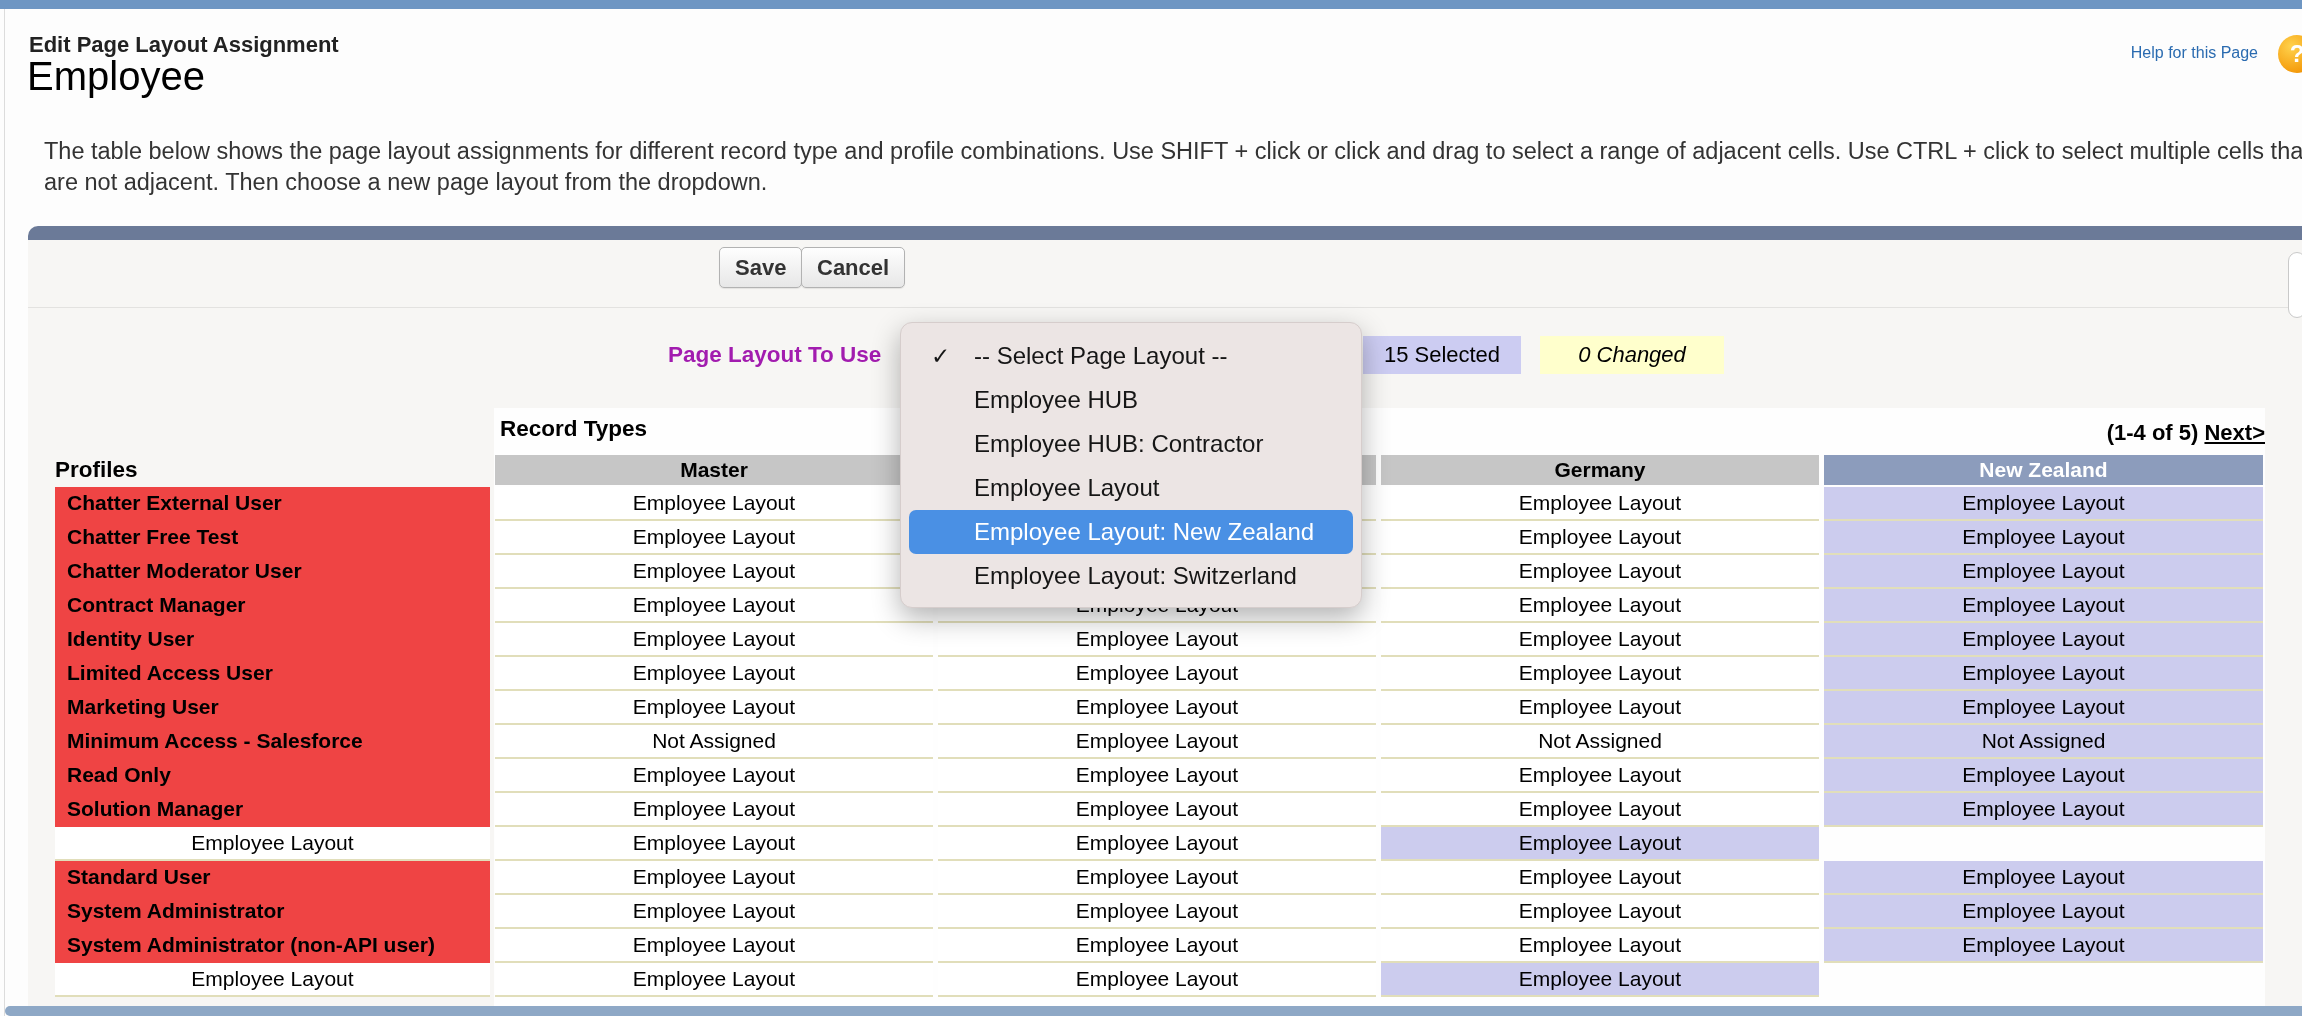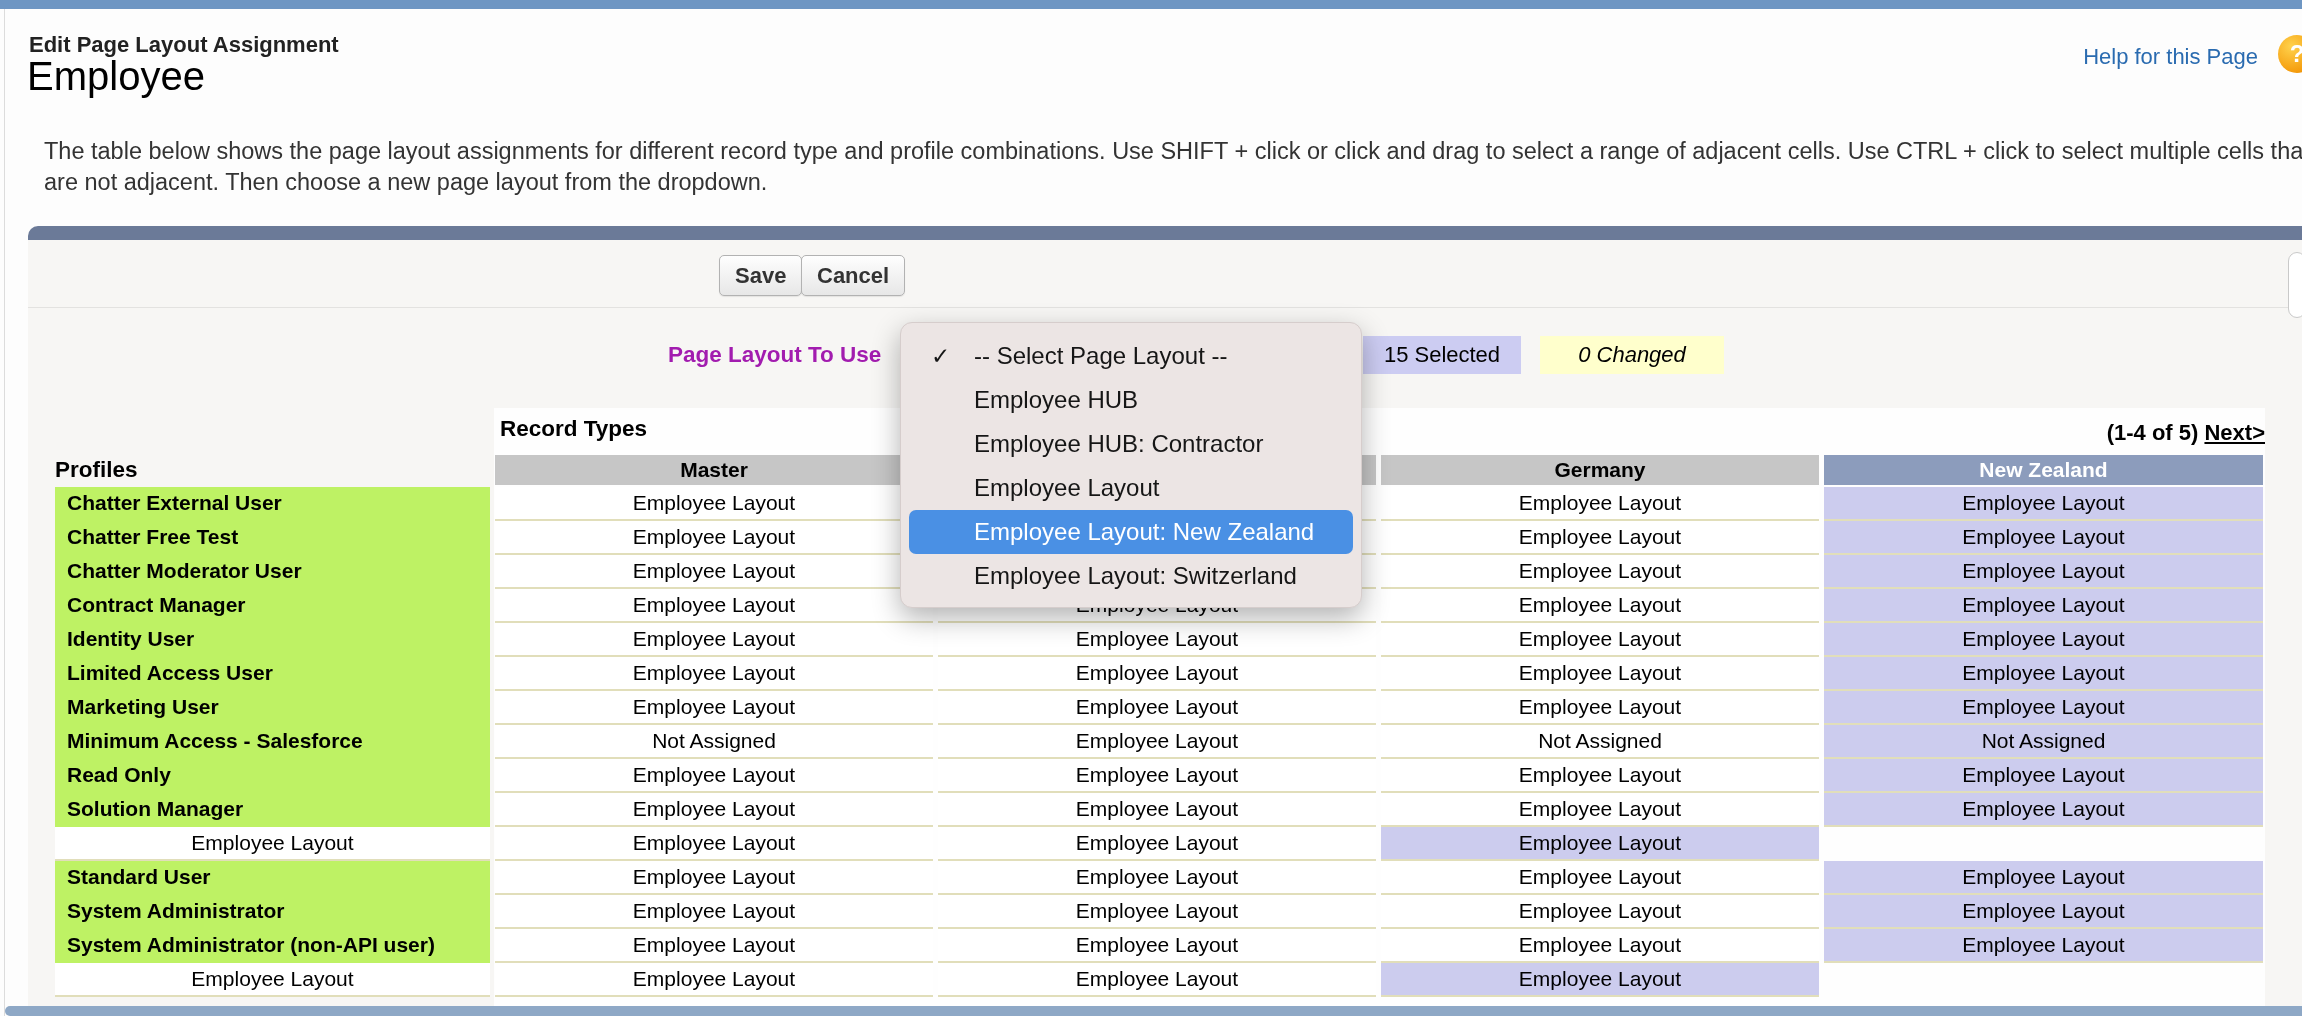--- a/index.html
+++ b/index.html
@@ -4,50 +4,50 @@
 <style>
   html,body{margin:0;padding:0;}
   body{
     width:2302px;height:1016px;position:relative;overflow:hidden;
     background:#fdfdfd;font-family:"Liberation Sans", sans-serif;color:#333;
   }
   .topbar{position:absolute;left:0;top:0;width:2302px;height:9px;background:#6e96c3;}
   .left-line{position:absolute;left:4px;top:9px;width:1px;height:1007px;background:#dcdcdc;}
   .eyebrow{position:absolute;left:29px;top:32px;font-size:22px;font-weight:bold;color:#222;}
   .page-title{position:absolute;left:27px;top:54px;font-size:40px;font-weight:normal;color:#000;margin:0;}
-  .help-link{position:absolute;right:44px;top:44px;font-size:22px;color:#2a6bb0;text-decoration:none;cursor:pointer;}
+  .help-link{position:absolute;right:44px;top:44px;font-size:16px;color:#2a6bb0;text-decoration:none;cursor:pointer;}
   .help-icon{position:absolute;left:2278px;top:35px;width:38px;height:38px;border-radius:50%;
     background:radial-gradient(circle at 35% 30%, #ffd24d, #f59d0e 70%, #d87d05);
     color:#fff;font-weight:bold;font-size:24px;text-align:center;line-height:38px;cursor:pointer;}
   .desc{position:absolute;left:28px;top:120px;width:2266px;font-size:23.5px;line-height:31px;color:#333;margin:16px;}
   .titlebar{position:absolute;left:28px;top:226px;width:2274px;height:14px;background:#6b7a98;border-radius:10px 0 0 0;}
   .panel{position:absolute;left:28px;top:240px;width:2274px;height:766px;background:#f7f6f4;}
   .divider{position:absolute;left:0;top:67px;width:2274px;height:1px;background:#e3e2e0;}
   .btn{position:absolute;top:7px;height:41px;border:1px solid #b2b2b2;border-radius:5px;
     background:linear-gradient(#fefefe,#e7e7e7);font-family:"Liberation Sans",sans-serif;
-    font-size:22px;font-weight:bold;color:#333;padding:0 15px;cursor:pointer;box-shadow:0 1px 1px rgba(0,0,0,.08);margin-top:8px;}
+    font-size:22px;font-weight:bold;color:#333;padding:0 15px;cursor:pointer;box-shadow:0 1px 1px rgba(0,0,0,.08);}
   .btn.save{left:691px;}
   .btn.cancel{left:773px;}
   .pl-label{position:absolute;left:640px;top:102px;font-size:22.5px;font-weight:bold;color:#a21caf;}
   .badge{position:absolute;top:96px;height:38px;line-height:38px;text-align:center;font-size:22px;color:#000;}
   .badge.selected{left:1335px;width:158px;background:#ccccf2;}
   .badge.changed{left:1512px;width:184px;background:#ffffcc;font-style:italic;}
   .white-strip{position:absolute;left:466px;top:168px;width:1771px;height:598px;background:#fefefe;}
   .record-types{position:absolute;left:472px;top:176px;font-size:22.5px;font-weight:bold;color:#000;}
   .pagination{position:absolute;right:37px;top:180px;font-size:22px;font-weight:bold;color:#000;}
   .pagination a{color:#000;text-decoration:underline;cursor:pointer;}
   .grid-head,.trow{display:grid;grid-template-columns:435px 438px 438px 438px 439px;column-gap:5px;}
   .grid-head{position:absolute;left:27px;top:215px;}
   .rows{position:absolute;left:27px;top:247px;}
   .th{height:30px;line-height:30px;text-align:center;font-size:21px;font-weight:bold;
     background:#c6c6c6;color:#000;cursor:pointer;}
   .th.sel{background:#8c9cbc;color:#fff;}
   .th.profiles-head{background:transparent;text-align:left;font-size:22.5px;cursor:default;}
   .td{height:32px;line-height:32px;font-size:21px;border-bottom:2px solid transparent;}
-  .td.profile{background:#bef264;font-weight:bold;color:#000;padding-left:12px;cursor:pointer;}
+  .td.profile{background:#ef4444;font-weight:bold;color:#000;padding-left:12px;cursor:pointer;}
   .td.layout{background:#ffffff;text-align:center;color:#000;border-bottom:2px solid #e1deba;cursor:pointer;}
   .td.layout.sel{background:#ccccee;}
   .dropdown{position:absolute;left:872px;top:82px;width:460px;padding:11px 0 9px;
     background:#ece5e4;border:1px solid #d6cdcc;border-radius:12px;z-index:20;
     box-shadow:0 10px 28px rgba(0,0,0,.3);}
   .opt{position:relative;height:44px;line-height:44px;margin:0 8px;padding-left:65px;
     font-size:24px;color:#161616;border-radius:7px;white-space:nowrap;cursor:pointer;}
   .opt.hl{background:#4a90e4;color:#fff;}
   .opt .check{position:absolute;left:22px;top:0;width:30px;font-size:23px;}
   .bottombar{position:absolute;left:5px;top:1006px;width:2297px;height:10px;background:#8ea8c6;border-radius:5px 0 0 5px;}

